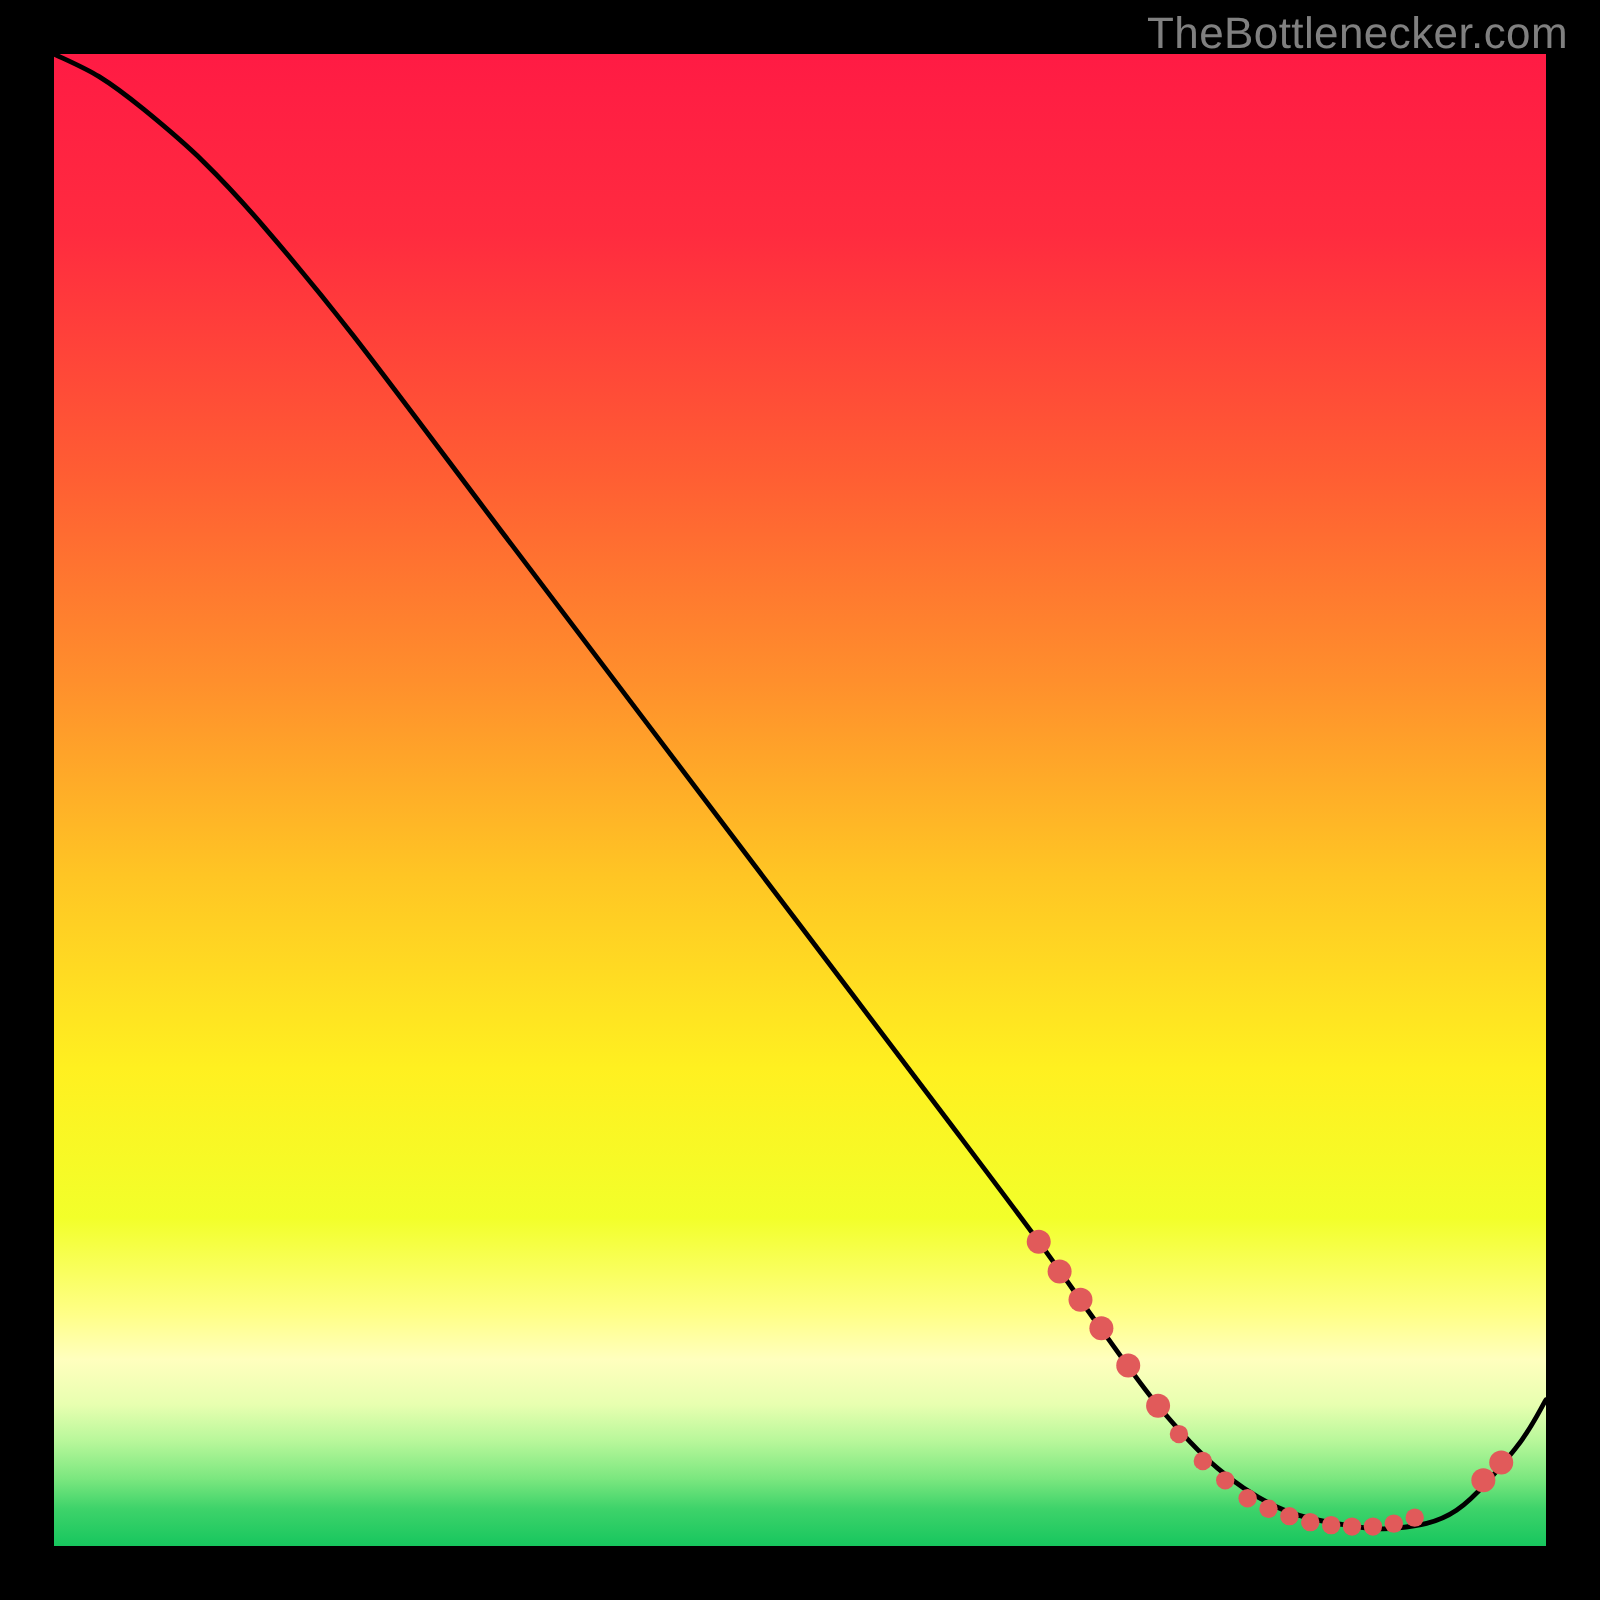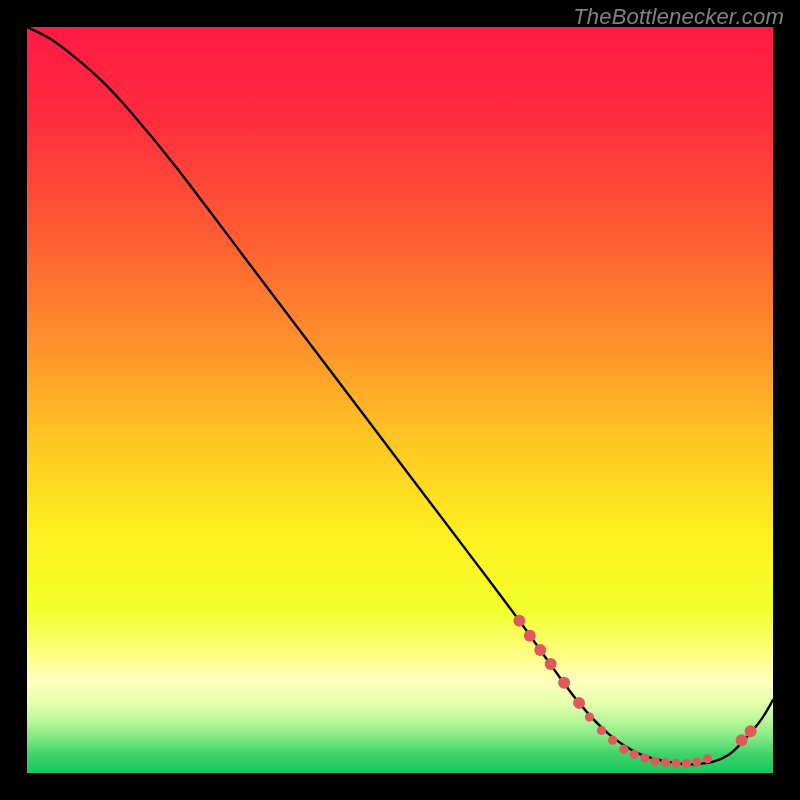--- a/index.html
+++ b/index.html
@@ -9,21 +9,20 @@
     height: 800px;
     background: #000;
     overflow: hidden;
     font-family: Arial, Helvetica, sans-serif;
   }
   .stage {
     position: relative;
     width: 800px;
     height: 800px;
     background: #000;
-    font-style: italic;
   }
   .watermark {
     position: absolute;
     top: 4px;
     right: 16px;
     color: #808080;
     font-size: 22px;
     font-weight: 500;
     letter-spacing: 0.2px;
     z-index: 5;

